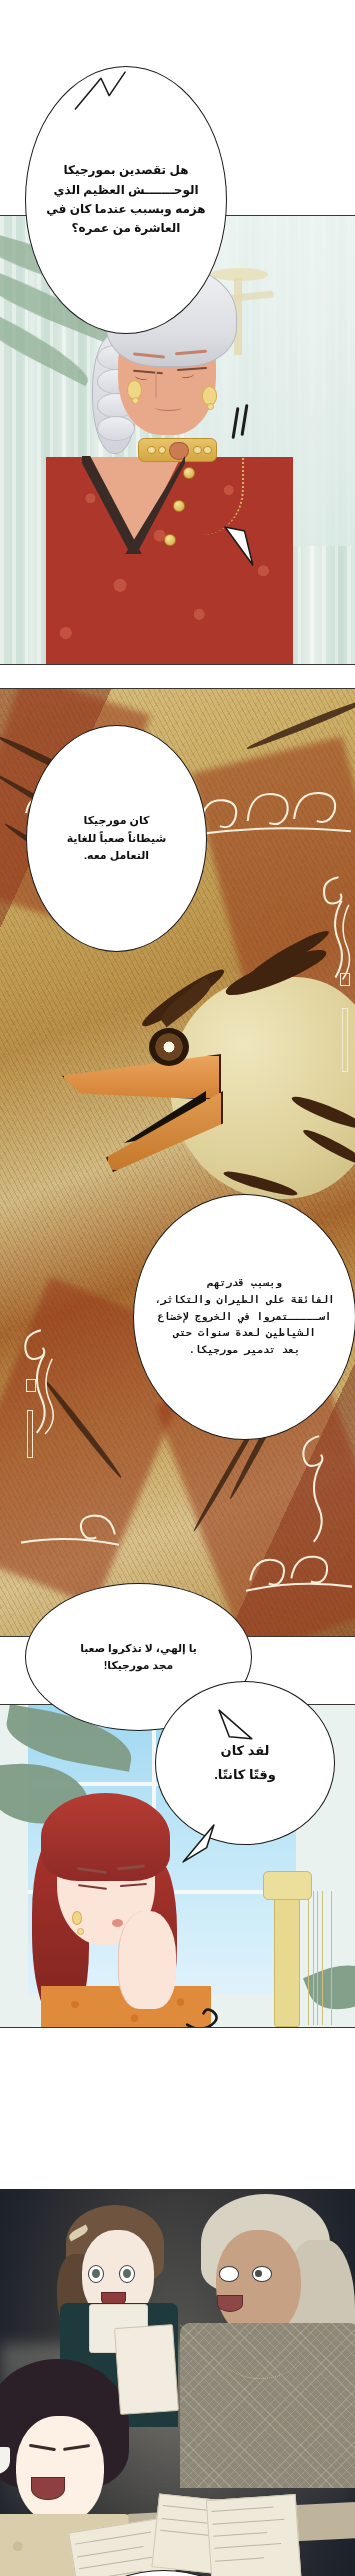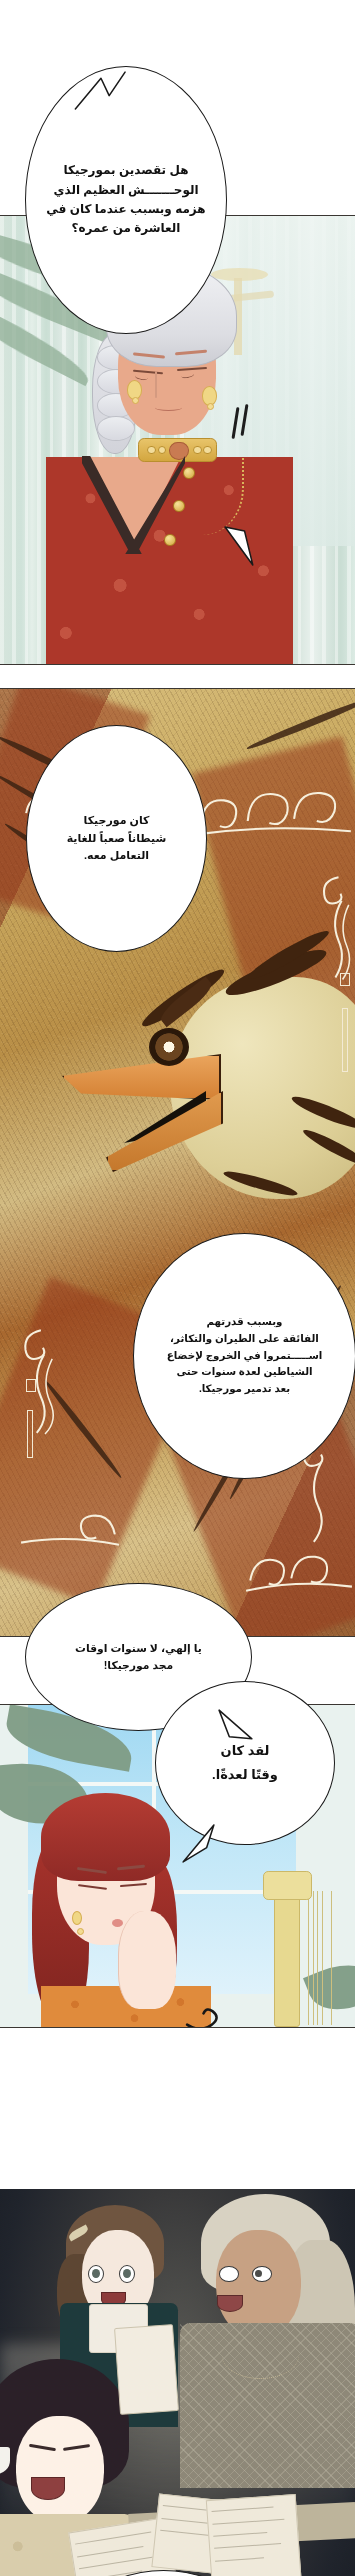--- a/index.html
+++ b/index.html
@@ -407,30 +407,30 @@
     <div class="frame-tick" style="left:26px;top:690px;width:8.2px;height:11.3px;"></div>
     <div class="frame-tick" style="left:27px;top:721px;width:4.1px;height:46px;"></div>
   </div>
 
   <div class="balloon oval" style="left:26px;top:725px;width:181px;height:227px;">
     <span class="txt" style="font-size:11px;">كان مورجيكا
 شيطاناً صعباً للغاية
 التعامل معه.</span>
   </div>
 
-  <div class="balloon oval" style="left:133px;top:1233px;width:223px;height:246px;">
+  <div class="balloon oval" style="left:133px;top:1194px;width:223px;height:246px;font-family:Liberation Mono, monospace;">
     <span class="txt" style="font-size:10.3px;">وبسبب قدرتهم
 الفائقة على الطيران والتكاثر،
 اســـــتمروا في الخروج لإخضاع
 الشياطين لعدة سنوات حتى
 بعد تدمير مورجيكا.</span>
   </div>
 
   <div class="balloon oval" style="left:25px;top:1583px;width:227px;height:148px;">
-    <span class="txt" style="font-size:10.8px;">يا إلهي، لا سنوات اوقات
+    <span class="txt" style="font-size:10.8px;">يا إلهي، لا تذكروا صعبا
 مجد مورجيكا!</span>
   </div>
   <div class="tail" style="left:216px;top:1708px;width:41px;height:36px;">
     <svg width="41" height="36" viewBox="0 0 80 70">
       <path d="M6 4 L70 60 L26 56 Z" fill="#ffffff" stroke="#1a1a1a" stroke-width="3" stroke-linejoin="round"></path>
     </svg>
   </div>
 
   <div class="panel bordered" id="p3">
     <div class="p3wall"></div>
@@ -465,21 +465,21 @@
       </div>
     <div class="sigh">
       <svg width="41" height="31" viewBox="0 0 80 60">
         <path d="M8 46 q26 16 48 0 q18 -14 2 -26 q-12 -9 -18 4" fill="none" stroke="#171717" stroke-width="5" stroke-linecap="round"></path>
       </svg>
     </div>
   </div>
 
   <div class="balloon oval" style="left:155px;top:1681px;width:180px;height:164px;">
     <span class="txt" style="font-size:13px;line-height:1.85;">لقد كان
-وقتًا لعدةًا.</span>
+وقتًا كانتًا.</span>
   </div>
   <div class="tail" style="left:181px;top:1824px;width:36px;height:41px;">
     <svg width="36" height="41" viewBox="0 0 70 80">
       <path d="M64 2 L4 74 L50 46 Z" fill="#ffffff" stroke="#1a1a1a" stroke-width="3" stroke-linejoin="round"></path>
     </svg>
   </div>
 
 
   <div class="panel" id="p4">
     <div class="p4bg"></div>

